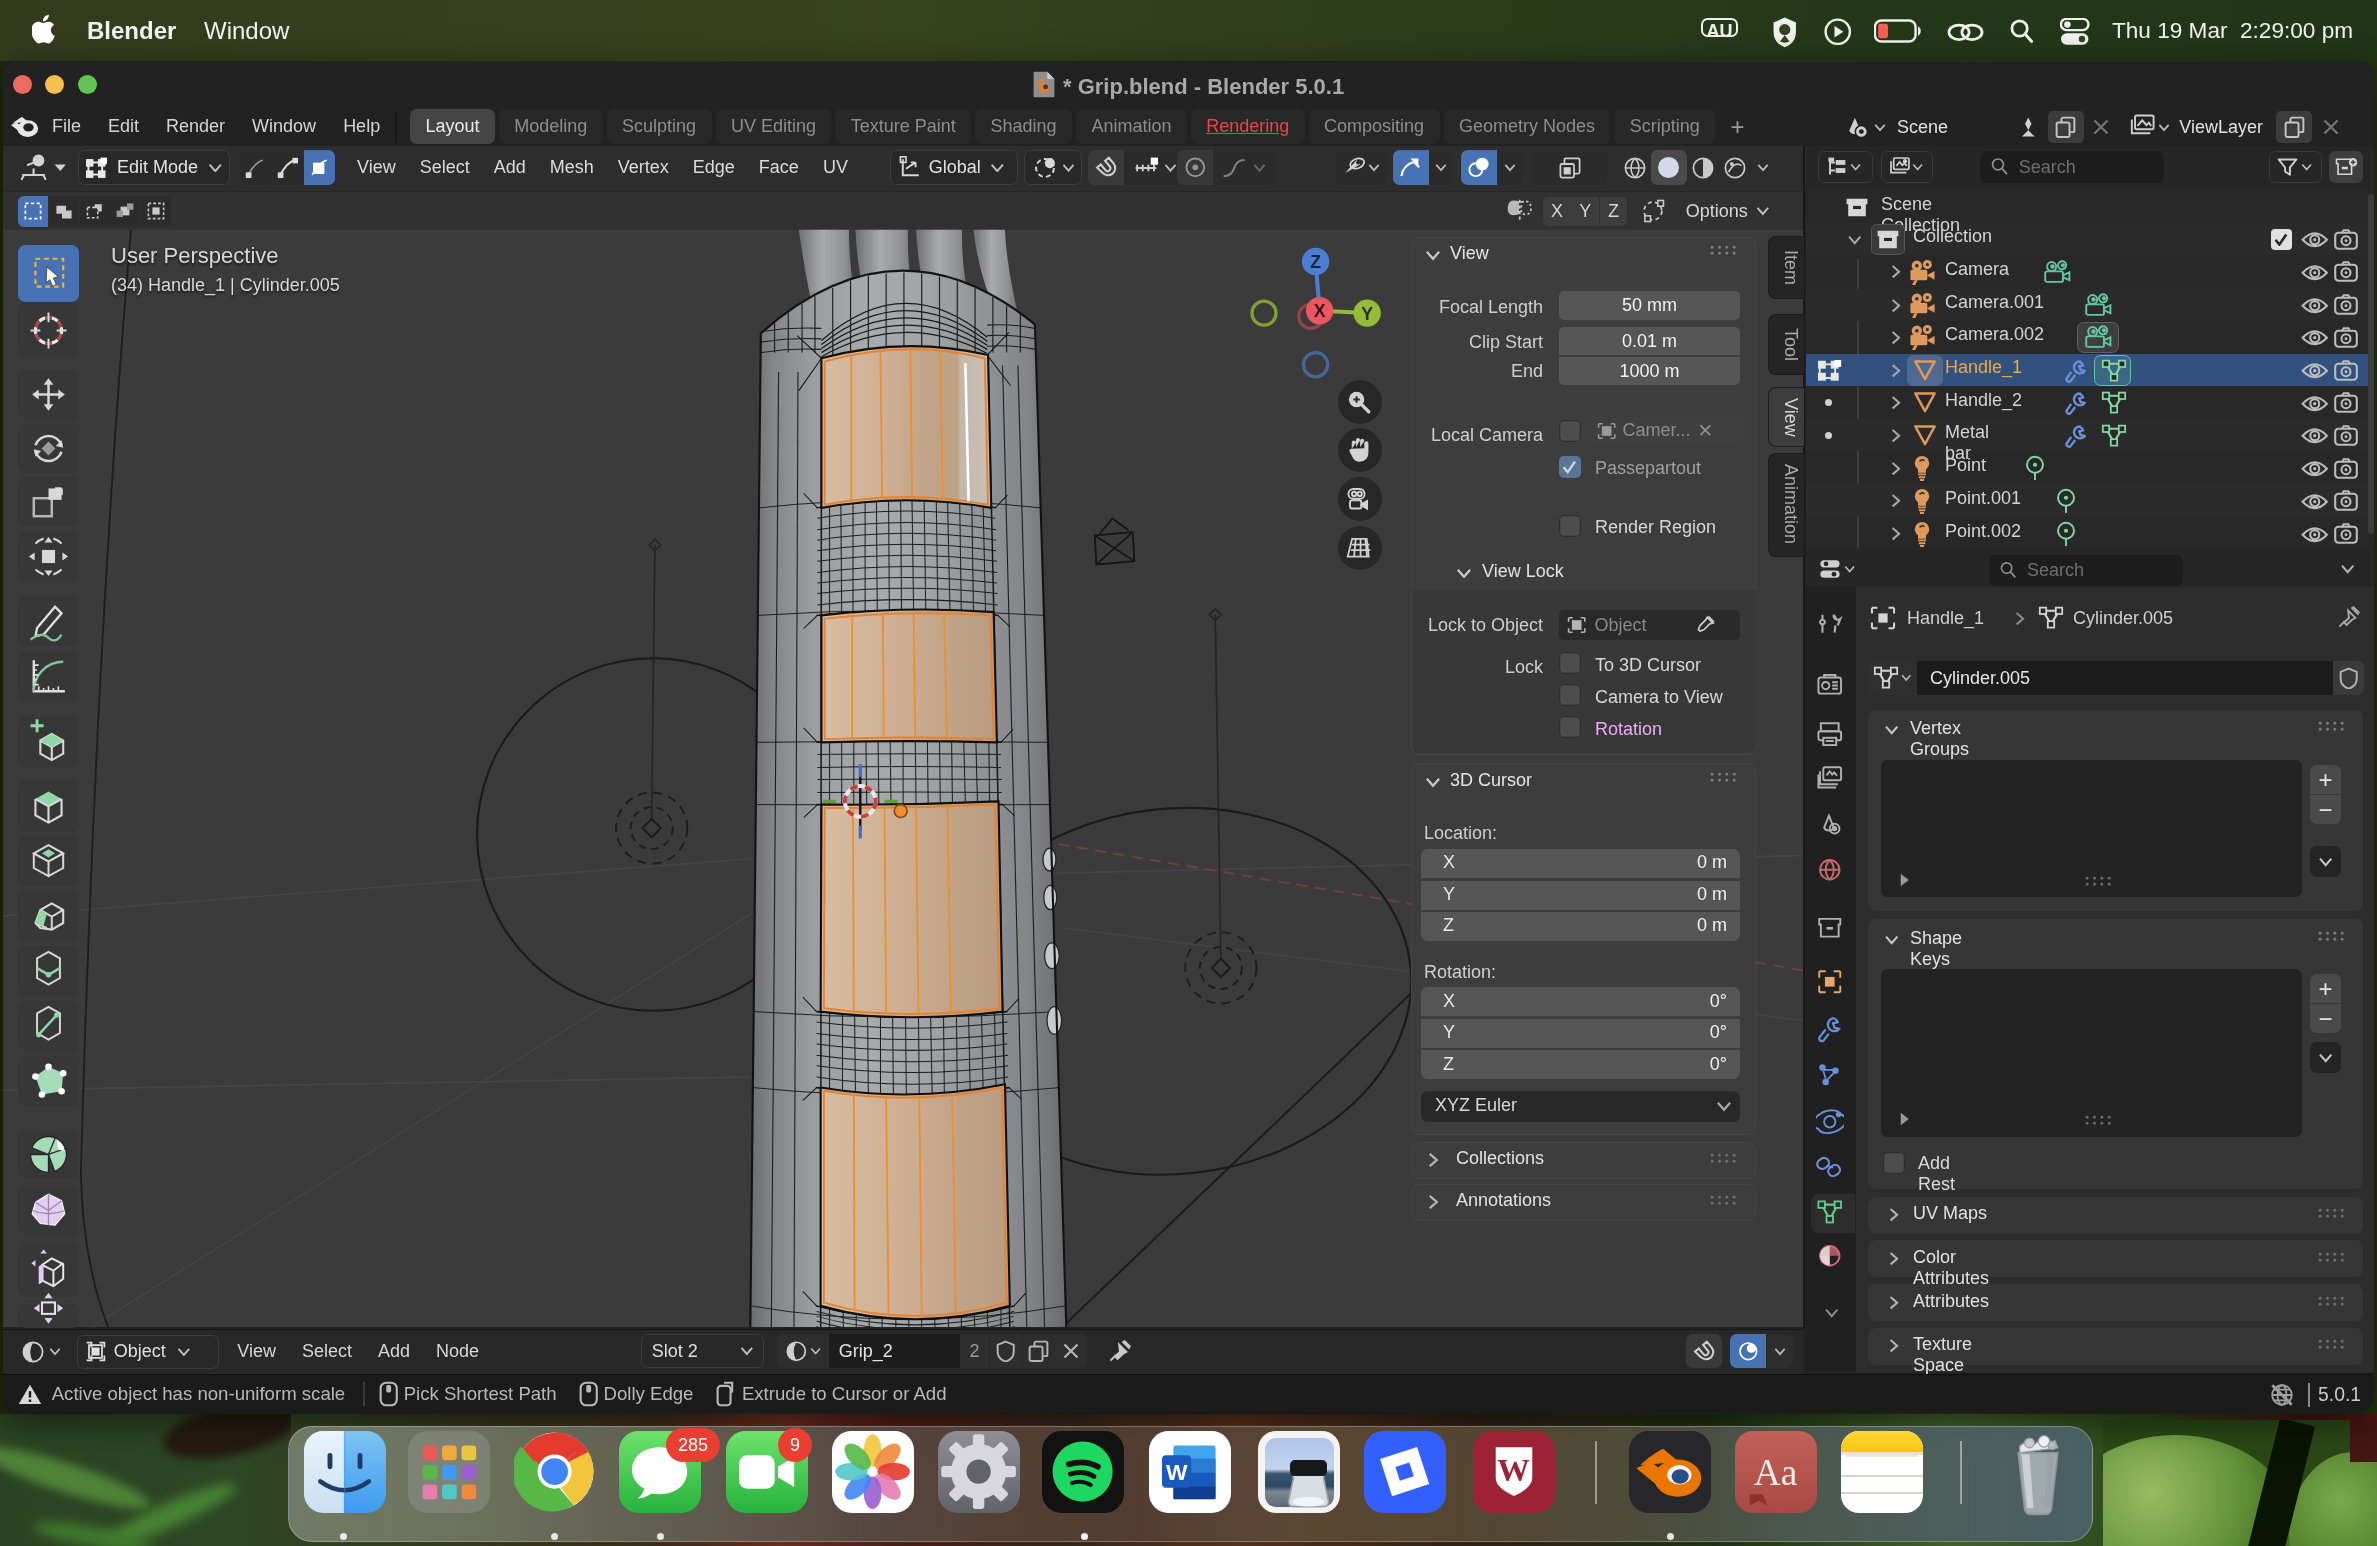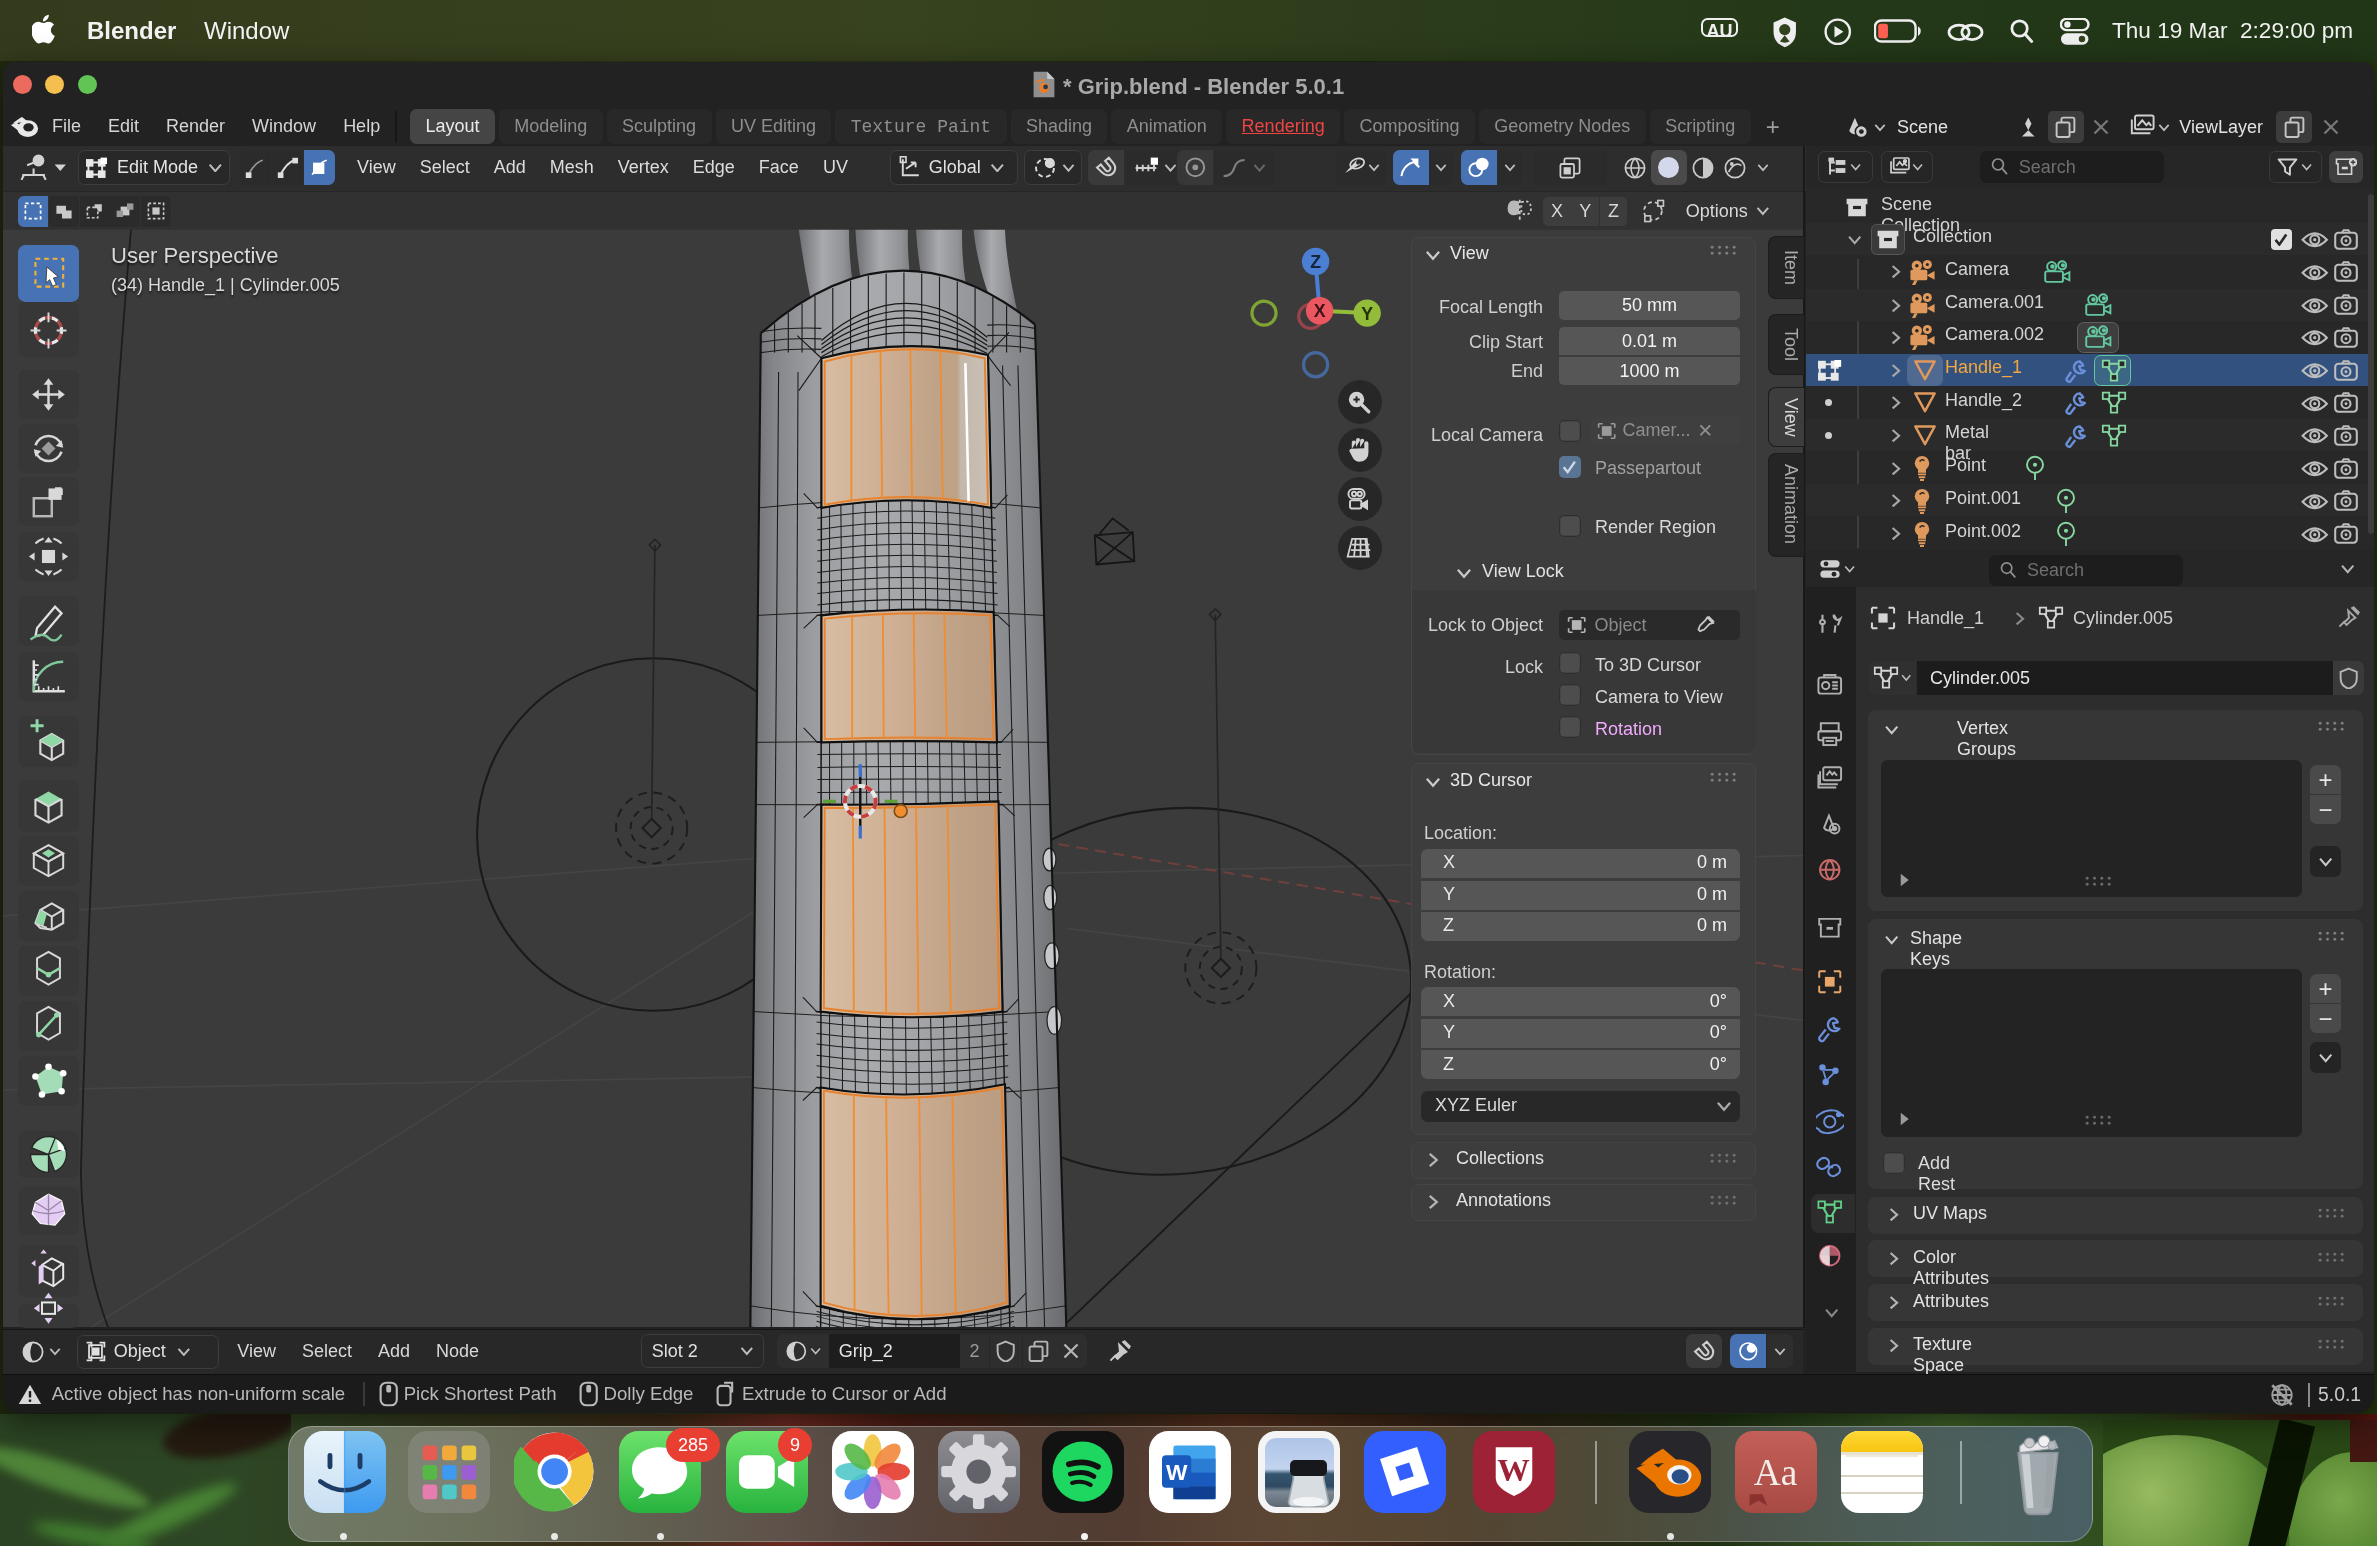--- a/index.html
+++ b/index.html
@@ -97,21 +97,21 @@
           <span>Render</span>
           <span>Window</span>
           <span>Help</span>
 </div>
 <div class="abs" style="left:395px;top:111px;width:1.6px;height:32px;background:#171717;"></div>
 <div class="row abs" style="left:410px;top:109px;height:35px;font-size:18px;gap:4px;" id="tabs">
   <div class="row" style="height:35px;padding:0 15.4px;background:#454545;border-radius:6.5px;color:#eaeaea;">Layout</div>
   <div class="row" style="height:35px;padding:0 15.4px;background:#282828;border-radius:6.5px;color:#8e8e8e;">Modeling</div>
   <div class="row" style="height:35px;padding:0 15.4px;background:#282828;border-radius:6.5px;color:#8e8e8e;">Sculpting</div>
   <div class="row" style="height:35px;padding:0 15.4px;background:#282828;border-radius:6.5px;color:#8e8e8e;">UV Editing</div>
-  <div class="row" style="height:35px;padding:0 15.4px;background:#282828;border-radius:6.5px;color:#8e8e8e;font-family:Liberation Mono, monospace;">Texture Paint</div>
+  <div class="row" style="height:35px;padding:0 15.4px;background:#282828;border-radius:6.5px;color:#8e8e8e;">Texture Paint</div>
   <div class="row" style="height:35px;padding:0 15.4px;background:#282828;border-radius:6.5px;color:#8e8e8e;">Shading</div>
   <div class="row" style="height:35px;padding:0 15.4px;background:#282828;border-radius:6.5px;color:#8e8e8e;">Animation</div>
   <div class="row" style="height:35px;padding:0 15.4px;background:#282828;border-radius:6.5px;color:#ef4444;text-decoration:underline;">Rendering</div>
   <div class="row" style="height:35px;padding:0 15.4px;background:#282828;border-radius:6.5px;color:#8e8e8e;">Compositing</div>
   <div class="row" style="height:35px;padding:0 15.4px;background:#282828;border-radius:6.5px;color:#8e8e8e;">Geometry Nodes</div>
   <div class="row" style="height:35px;padding:0 15.4px;background:#282828;border-radius:6.5px;color:#8e8e8e;">Scripting</div>
   <div class="row" style="height:35px;padding:0 11.3px;color:#9e9e9e;font-size:24px;">+</div>
 </div>
 
 <div class="abs row" style="left:1841px;top:110px;height:34px;">
@@ -1558,21 +1558,21 @@
           </div>
           <div class="abs row" style="left:2333px;top:661px;width:31px;height:34px;background:#3a3a3a;border-radius:0 6.5px 6.5px 0;justify-content:center;">
             <svg width="19.4" height="22.6" viewBox="0 0 24 28">
               <path d="M12 2 L22 6 V14 C22 21 18 25 12 27 C6 25 2 21 2 14 V6 Z" fill="none" stroke="#b5b5b5" stroke-width="2.4"></path>
             </svg>
           </div>
           <div class="abs" style="left:1868px;top:710px;width:495px;height:201px;background:#363636;border-radius:8px;"></div>
           <svg class="abs" style="left:1884px;top:725px;" width="15.4" height="9.7" viewBox="0 0 18 12">
             <path d="M2 2 l7 8 7-8" fill="none" stroke="#c9c9c9" stroke-width="2.6"></path>
           </svg>
-          <div class="abs" style="left:1910px;top:718px;font-size:18px;color:#e2e2e2;margin-left:47px;">Vertex Groups</div>
+          <div class="abs" style="left:1910px;top:718px;font-size:18px;color:#e2e2e2;">Vertex Groups</div>
           <svg class="abs" style="left:2316px;top:720px;" width="31" height="12" viewBox="0 0 44 18">
             <circle cx="5" cy="5" r="2.2" fill="#7d7d7d"></circle>
             <circle cx="16" cy="5" r="2.2" fill="#7d7d7d"></circle>
             <circle cx="27" cy="5" r="2.2" fill="#7d7d7d"></circle>
             <circle cx="38" cy="5" r="2.2" fill="#7d7d7d"></circle>
             <circle cx="5" cy="14" r="2.2" fill="#7d7d7d"></circle>
             <circle cx="16" cy="14" r="2.2" fill="#7d7d7d"></circle>
             <circle cx="27" cy="14" r="2.2" fill="#7d7d7d"></circle>
             <circle cx="38" cy="14" r="2.2" fill="#7d7d7d"></circle>
           </svg>

